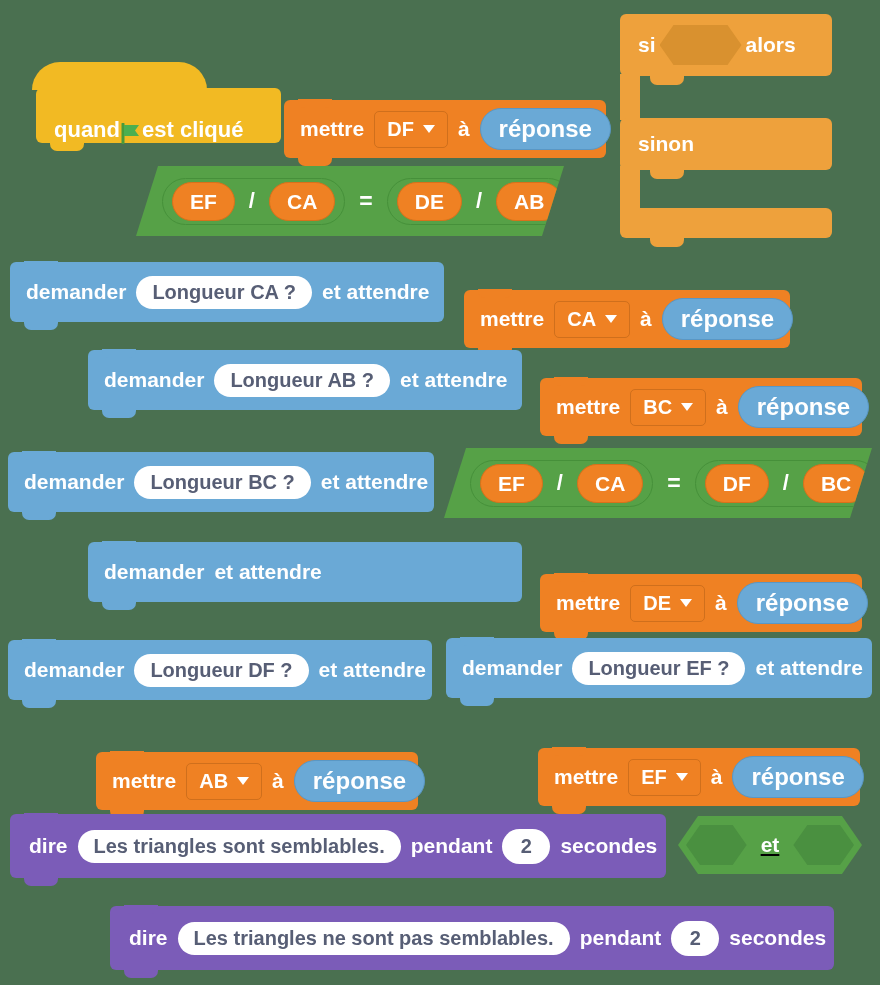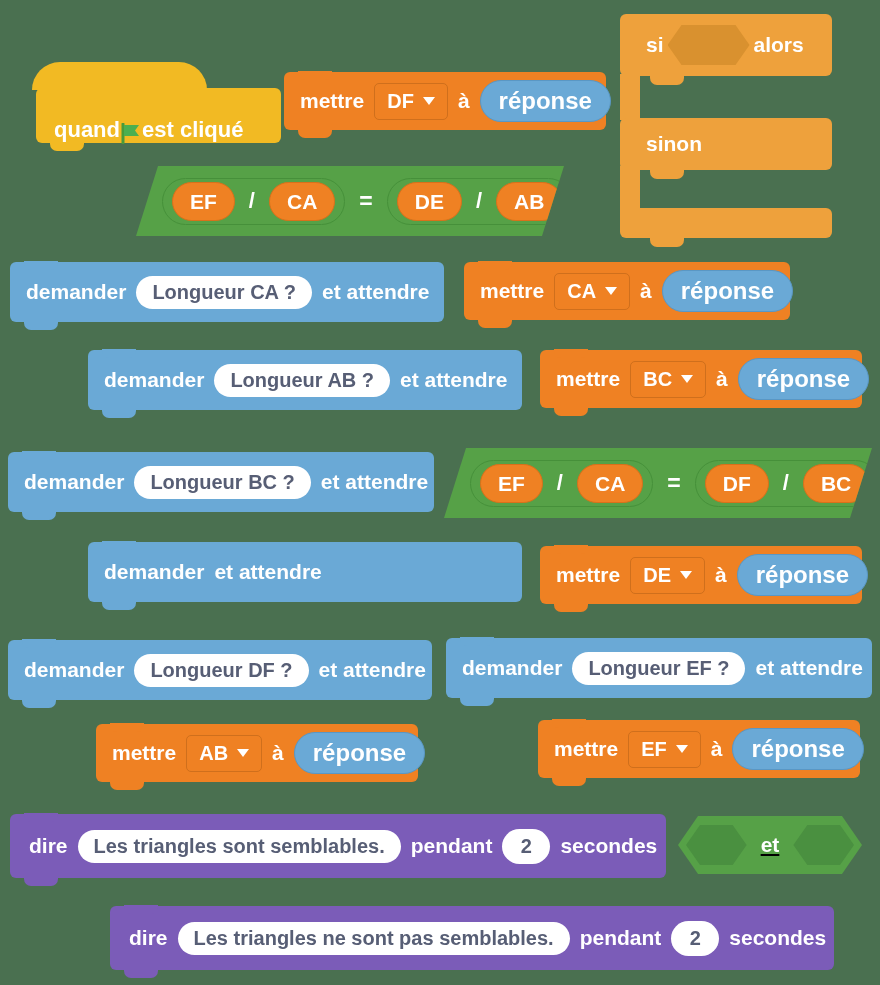--- a/index.html
+++ b/index.html
@@ -33,21 +33,21 @@
     z-index:-1;
   }
   .stack::after{
     content:"";position:absolute;left:14px;bottom:-8px;
     width:34px;height:9px;
     background:inherit;
     border-radius:0 0 7px 7px;
   }
   .c-looks   {background:#7b5cb8;padding-left:19px;}
   .c-sensing {background:#6aa9d6;}
-  .c-variables{background:#ef8123;}
+  .c-variables{background:#ef8123;margin-top:28px;}
 
   
   .hat{
     position:absolute;
     color:#fff;font-weight:bold;font-size:22px;
   }
   .hat .hat-top{
     width:175px;height:28px;
     background:#f2ba23;
     border-radius:90px 90px 0 0;
@@ -169,21 +169,21 @@
     text-decoration:underline;
   }
 
   
   .cblock{position:absolute;}
   .cb-row{
     position:absolute;left:0;
     background:#eea13c;
     color:#fff;font-size:21px;font-weight:bold;
     display:flex;align-items:center;gap:4px;
-    padding:0 26px;box-sizing:border-box;
+    padding:0 18px;box-sizing:border-box;
     border-radius:6px;
   }
   .cb-spine{
     position:absolute;left:0;
     width:20px;background:#eea13c;
   }
   .cb-mouthnotch{
     position:absolute;
     width:34px;height:9px;background:#eea13c;
     border-radius:0 0 7px 7px;

